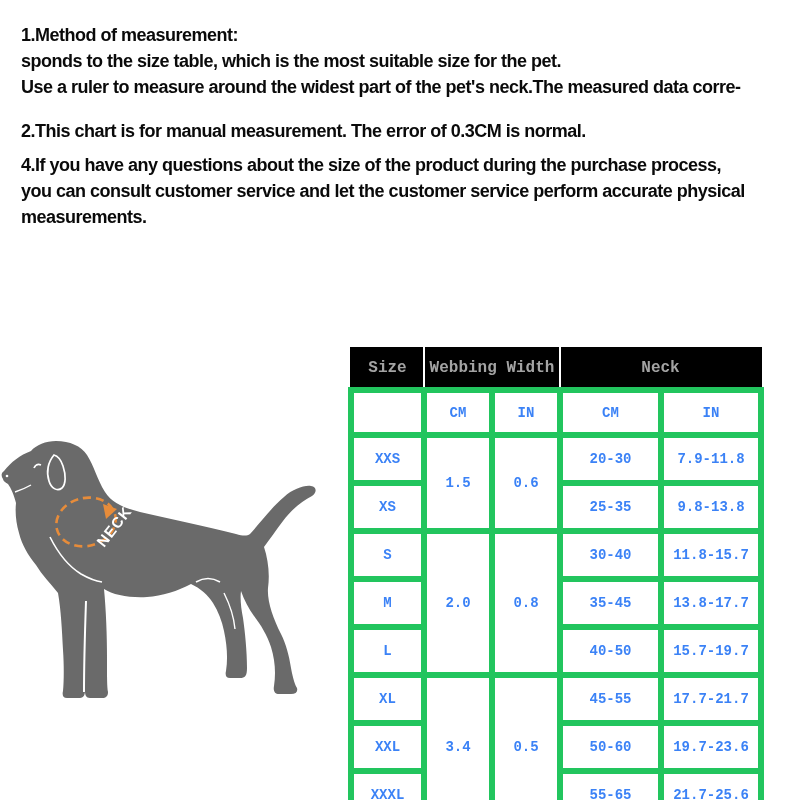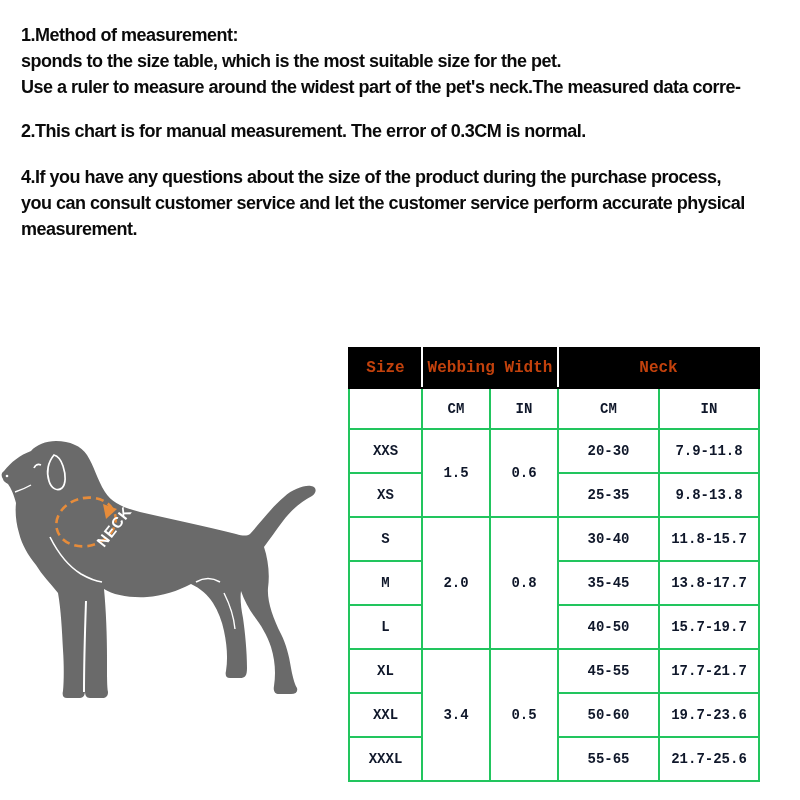--- a/index.html
+++ b/index.html
@@ -3,29 +3,29 @@
 <meta charset="utf-8">
 <style>
   html,body{margin:0;padding:0;background:#fff;}
   #page{position:relative;width:800px;height:800px;background:#ffffff;overflow:hidden;
         font-family:"Liberation Sans", sans-serif;color:#0a0a0a;}
 
   
   .notes{position:absolute;left:21px;top:22px;width:772px;
          font-size:18px;font-weight:bold;line-height:26px;letter-spacing:-0.5px;}
   .notes .para{margin:0 0 18px 0;}
-  .notes .para.p2{margin-bottom:20px;}
+  .notes .para.p2{margin-bottom:8px;}
   .notes .line{white-space:nowrap;}
 
   
   .size-table{position:absolute;left:348px;top:347px;border-collapse:collapse;table-layout:fixed;
               font-family:"Liberation Mono","DejaVu Sans Mono",monospace;font-weight:bold;}
-  .size-table td{border:2px solid #22c55e;text-align:center;vertical-align:middle;
-                 font-size:14px;padding:0;height:42px;background:#fff;color:#0f172a;}
-  .size-table tr.hrow1 td{background:#000;color:#c2410c;font-size:16px;height:38px;
+  .size-table td{border:6px solid #22c55e;text-align:center;vertical-align:middle;
+                 font-size:14px;padding:0;height:42px;background:#fff;color:#3b82f6;}
+  .size-table tr.hrow1 td{background:#000;color:#a3a3a3;font-size:16px;height:38px;
                           border-top:2px solid #000;border-bottom:2px solid #000;
                           border-left:2px solid #fff;border-right:2px solid #fff;}
   .size-table tr.hrow1 td:first-child{border-left:2px solid #000;}
   .size-table tr.hrow1 td:last-child{border-right:2px solid #000;}
   .size-table tr.hrow2 td{height:39px;}
 
   
   .dog-wrap{position:absolute;left:0;top:435px;width:340px;height:285px;}
 </style>
 </head>
@@ -38,21 +38,21 @@
       <div class="line">1.Method of measurement:</div>
       <div class="line">sponds to the size table, which is the most suitable size for the pet.</div>
       <div class="line">Use a ruler to measure around the widest part of the pet's neck.The measured data corre-</div>
     </div>
     <div class="para p2">
       <div class="line">2.This chart is for manual measurement. The error of 0.3CM is normal.</div>
     </div>
     <div class="para p4">
       <div class="line">4.If you have any questions about the size of the product during the purchase process,</div>
       <div class="line">you can consult customer service and let the customer service perform accurate physical</div>
-      <div class="line">measurement.</div>
+      <div class="line">measurements.</div>
     </div>
   </div>
 
   <div class="dog-wrap">
     <svg width="340" height="285" viewBox="0 0 340 285" xmlns="http://www.w3.org/2000/svg">
 
       <path fill="#6a6a6a" d="
         M 3 44
         C 1 41 1 38 4 36
         C 11 27 20 20 31 16

